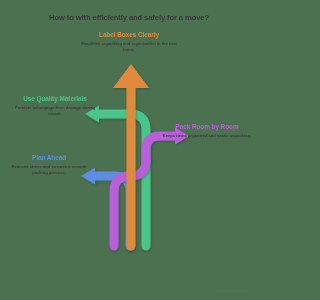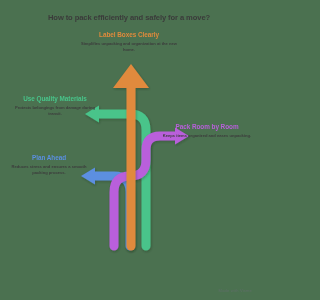--- a/index.html
+++ b/index.html
@@ -30,21 +30,21 @@
   .b-left-blue .head{color:#5b8fe0;}
   svg.flow{position:absolute;left:0;top:0;width:258px;height:300px;}
   .wm{
     position:absolute;right:6px;bottom:7px;
     font-size:4px;color:#6e6b7a;opacity:.55;letter-spacing:.2px;
   }
 </style>
 </head>
 <body>
 
-<div class="title">How to pack efficiently and safely for a move?</div>
+<div class="title">How to with efficiently and safely for a move?</div>
 
 <svg class="flow" viewBox="0 0 258 300">
   <defs>
     <filter id="sh" x="-35%" y="-35%" width="190%" height="190%">
       <feDropShadow dx="0.7" dy="1.2" stdDeviation="1.1" flood-color="#1e2a1e" flood-opacity="0.33"></feDropShadow>
     </filter>
   </defs>
 
   <g filter="url(#sh)">
     <path d="M146 246 L146 130 Q146 114 130 114 L100 114" fill="none" stroke="#48c48a" stroke-width="9" stroke-linecap="round"></path>

